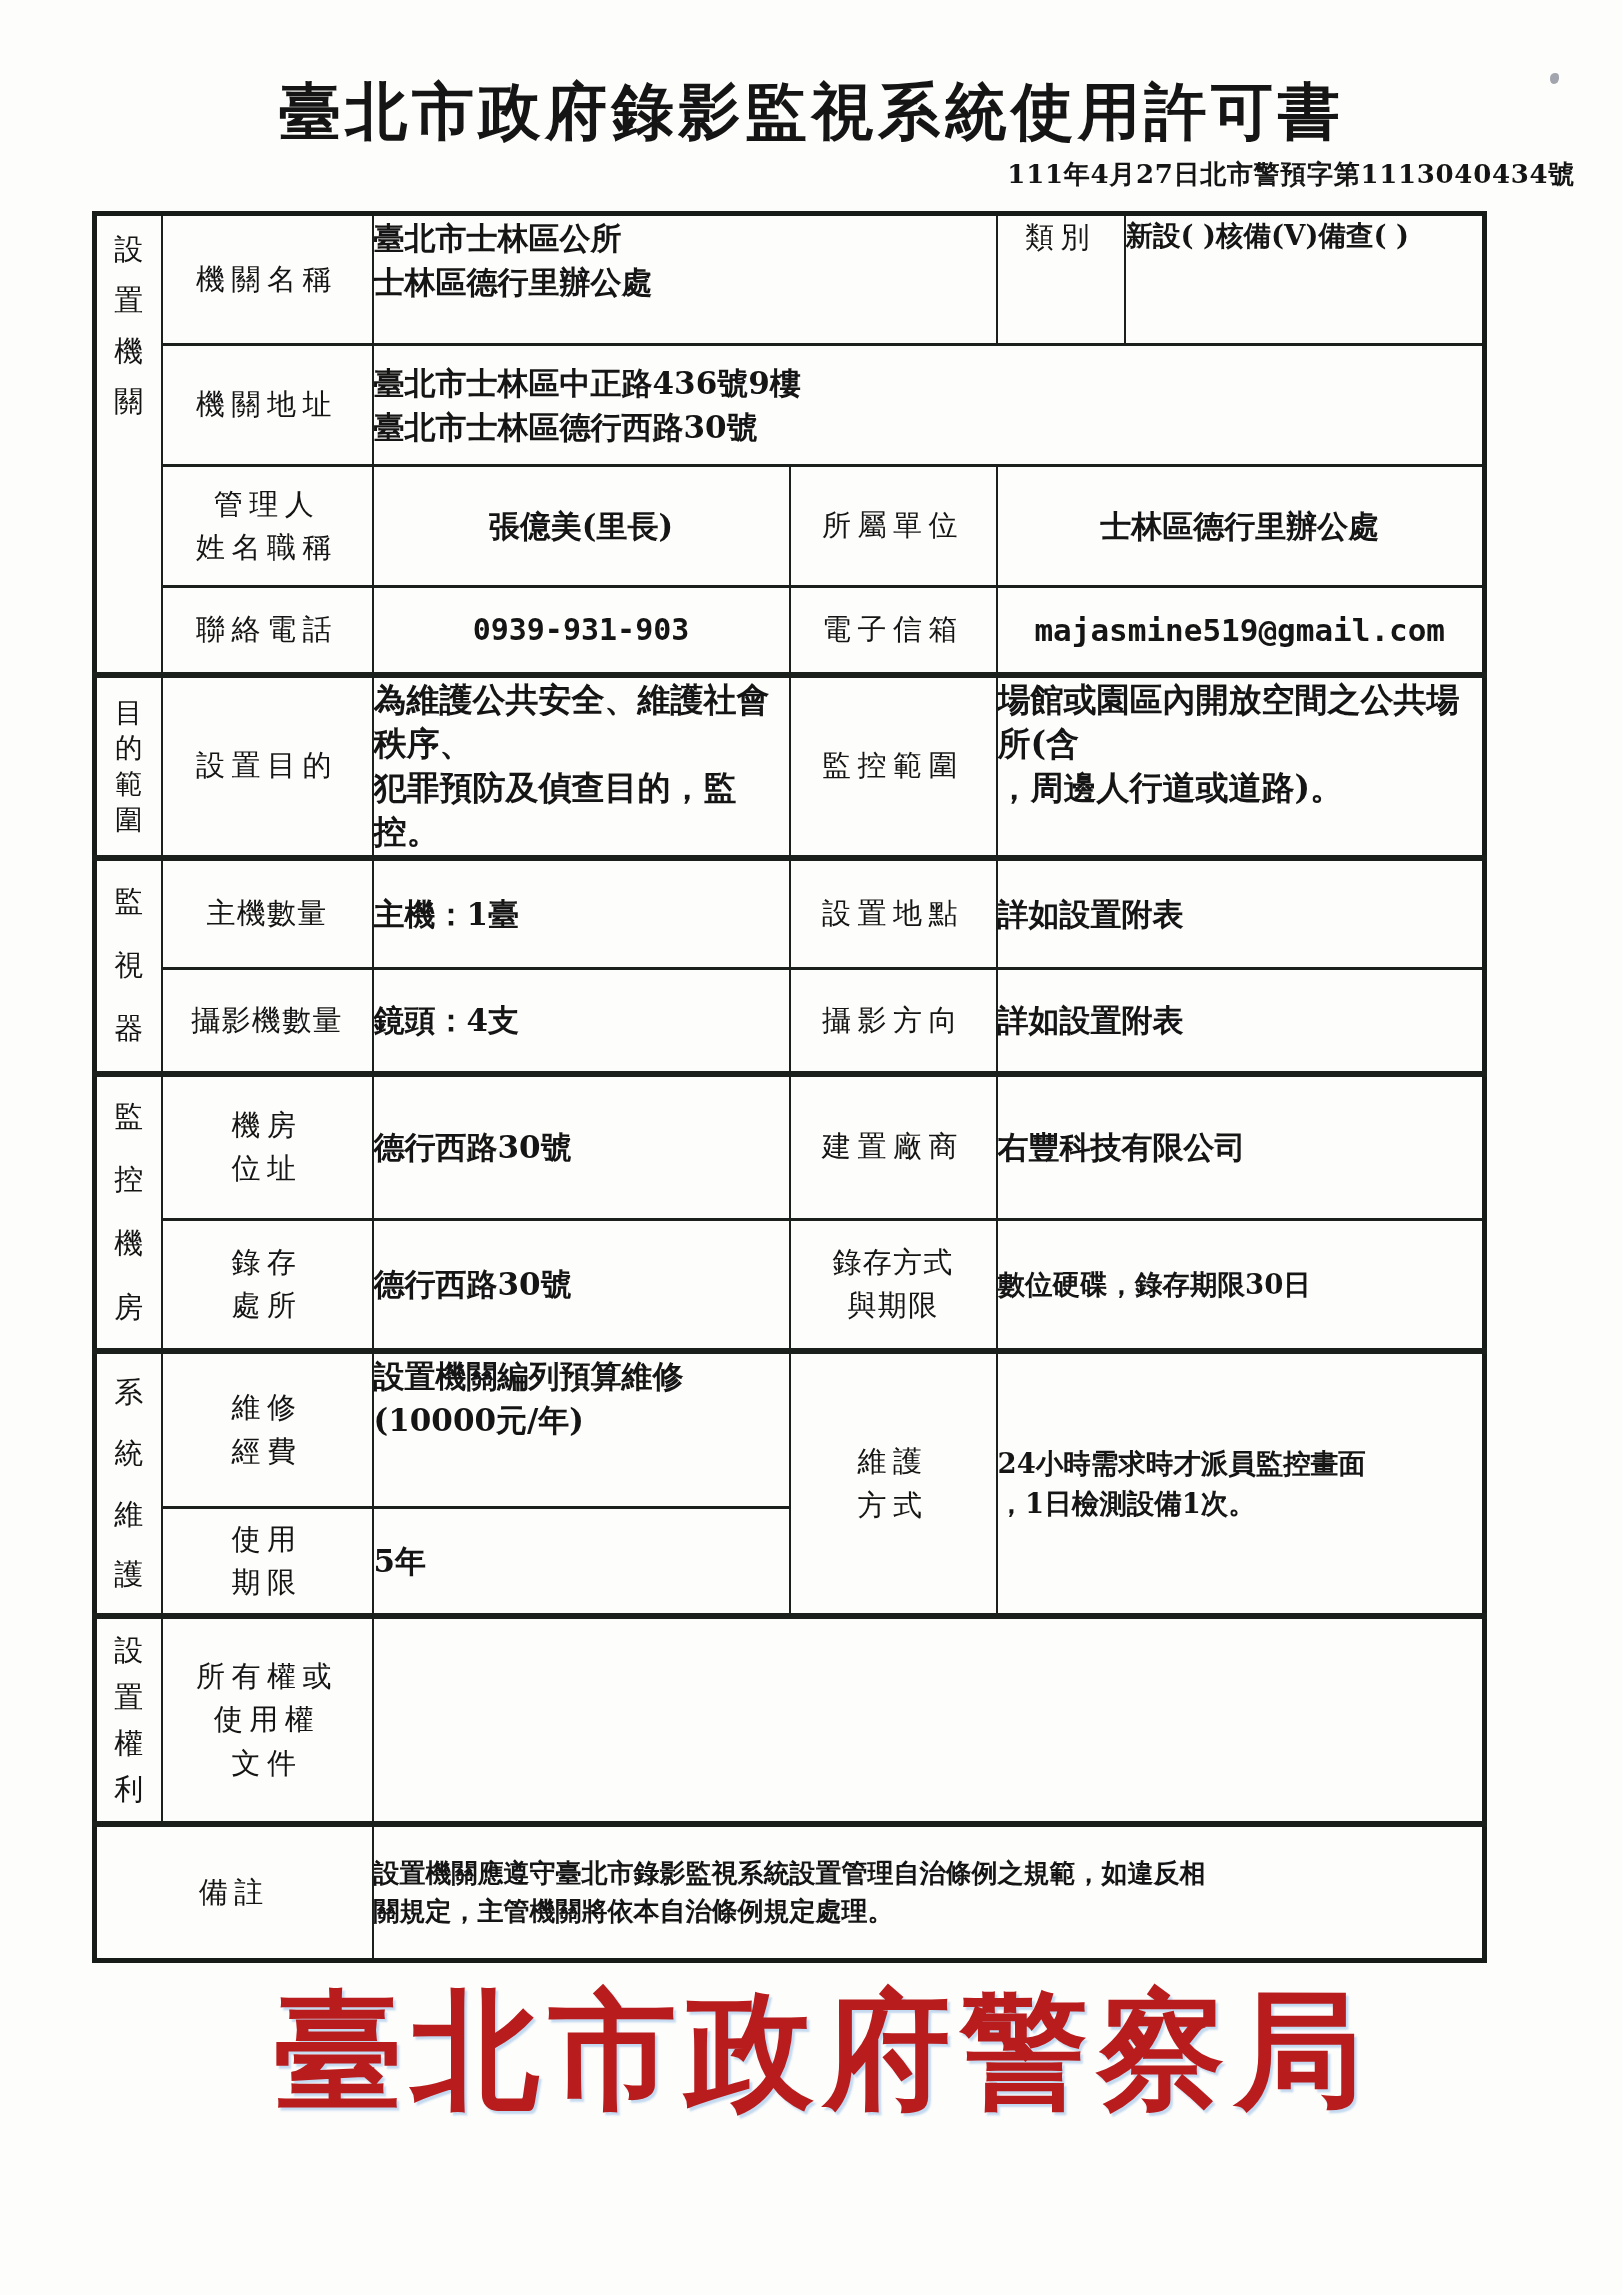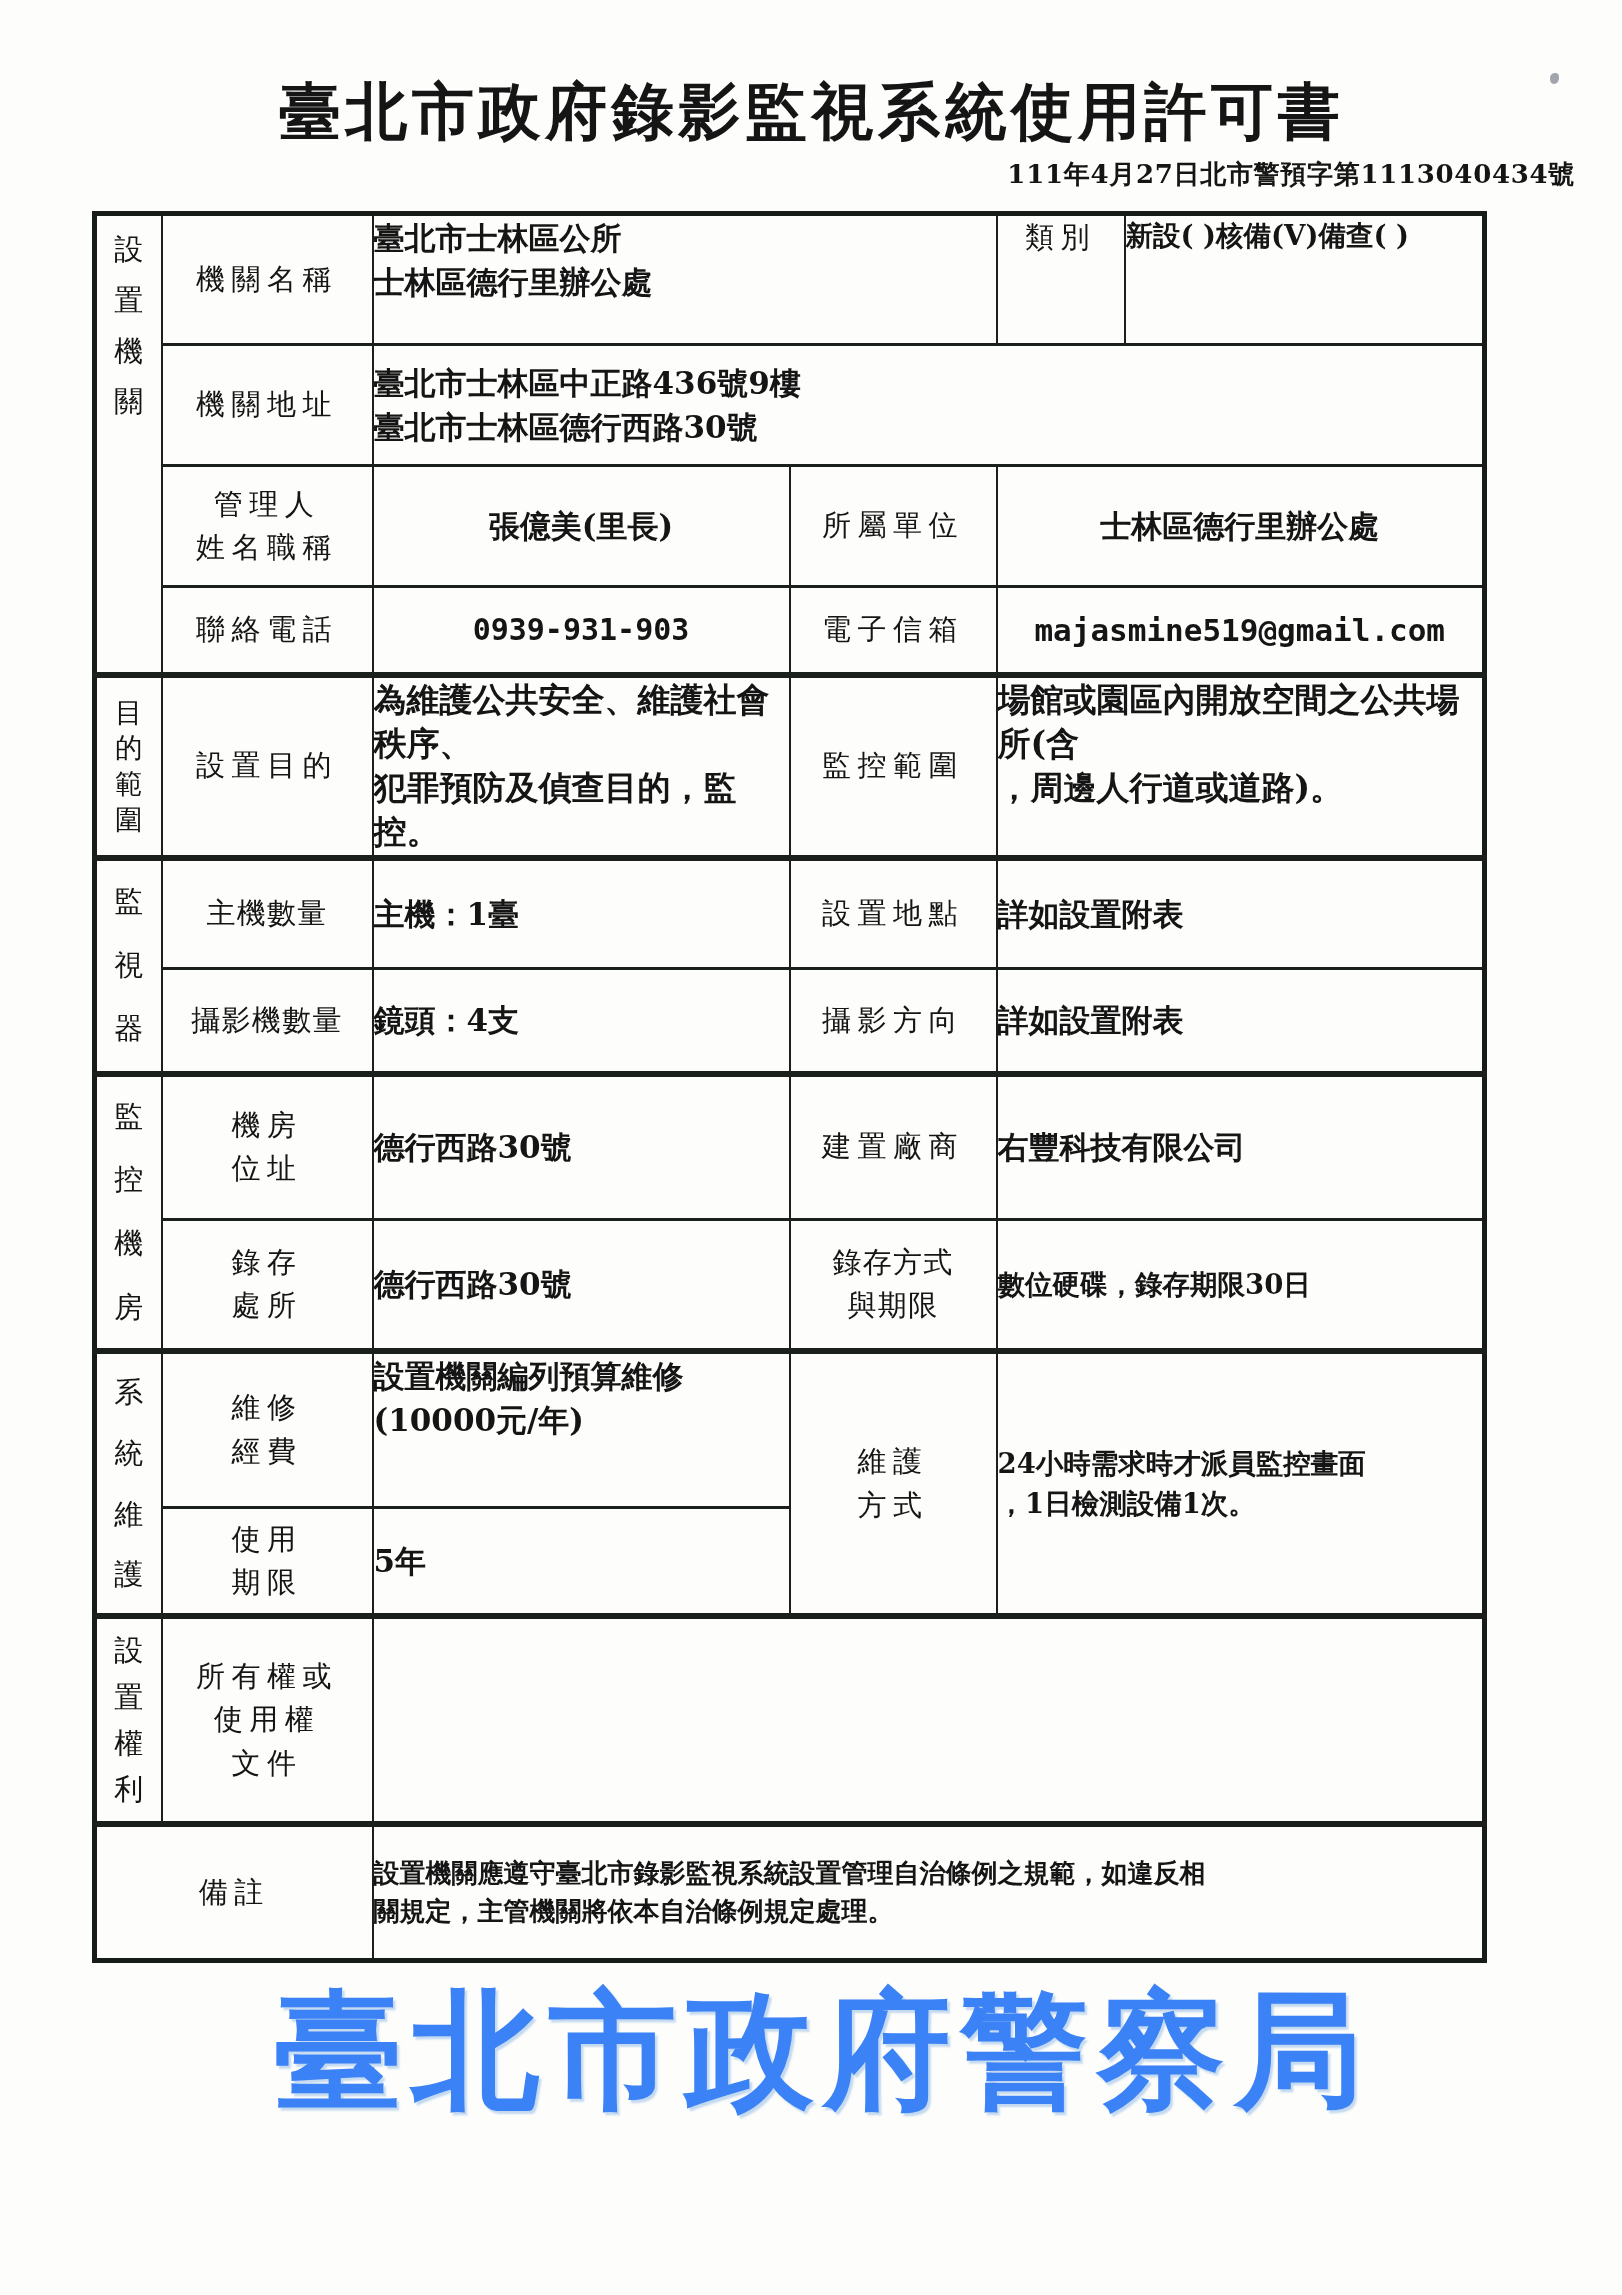--- a/index.html
+++ b/index.html
@@ -88,21 +88,21 @@
   .email  { font-size: 31px; }
   .note   { font-size: 26px; line-height: 1.45; padding: 0 15.7px; }
 
   
   .stamp {
     position: absolute;
     left: 274px;
     top: 1966px;
     font-size: 128px;
     font-weight: bold;
-    color: #3b82f6;
+    color: #b91c1c;
     letter-spacing: 9.2px;
     white-space: nowrap;
     text-shadow: 2.6px 2.6px 2px rgba(46, 127, 212, 0.28);
   }
 
   
   .speck {
     position: absolute;
     left: 1550px; top: 73px;
     width: 9.2px; height: 10.5px;

